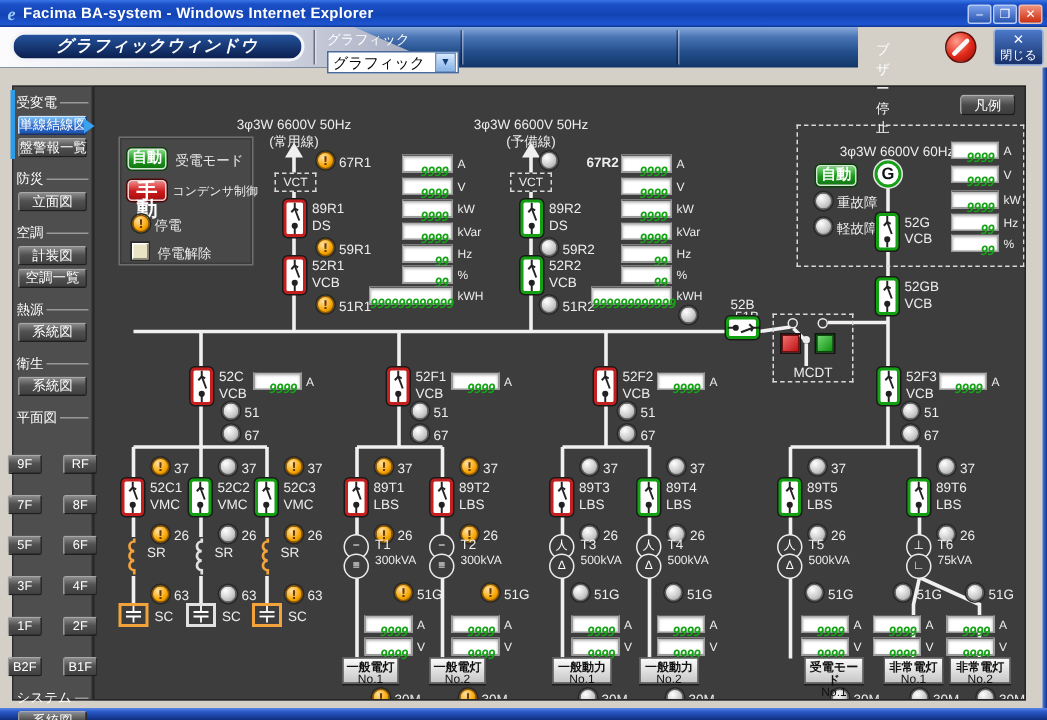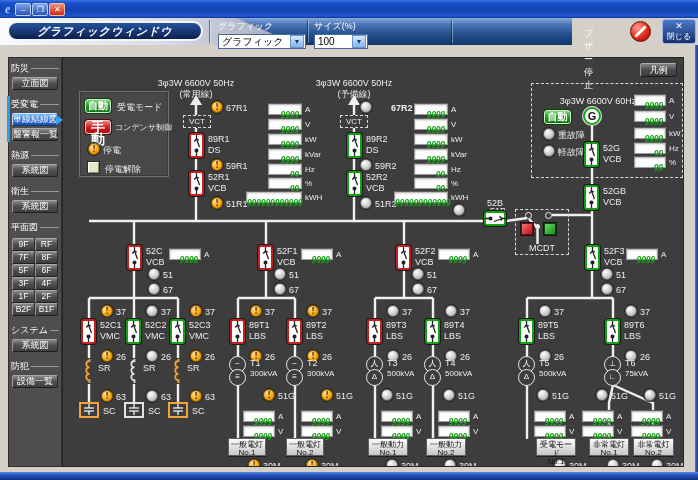--- a/index.html
+++ b/index.html
@@ -31,21 +31,21 @@
 #bottomframe{position:absolute;left:0;top:472px;width:698px;height:8px;background:linear-gradient(180deg,#5a86e8 0%,#2a5ac8 30%,#102e80 100%)}
 
 #sidebar{position:absolute;left:8px;top:57px;width:54px;height:410px;background:#4e4e4e;border:1px solid #2e2e2e;padding:4px 2px;z-index:5}
 .sgroup{position:relative;margin-bottom:8px}
 .sgroup.selected::before{content:"";position:absolute;left:-4px;top:-2px;bottom:-1px;width:3px;background:#2f9ce8}
 .glabel{display:flex;align-items:center;color:#fff;font-size:9px;white-space:nowrap;margin-bottom:1px}
 .glabel .gline{flex:1;height:1px;background:#989898;margin-left:2px;min-width:2px}
 .sbtn{display:block;width:46px;height:13px;margin:2px auto;background:linear-gradient(180deg,#8a8a8a,#515151 45%,#3f3f3f);border:1px solid;border-color:#a8a8a8 #2a2a2a #1f1f1f #9a9a9a;border-radius:2px;color:#fff;font-size:9px;line-height:11px;text-align:center;position:relative;white-space:nowrap}
 .sbtn.active{background:linear-gradient(180deg,#7cc0f4,#2a66c8 60%,#1c54b4);border-color:#d0e8ff #1a3a7a #16346e #c0ddff}
 .sbtn.active::after{content:"";position:absolute;right:-11px;top:1px;border:5px solid transparent;border-left:7px solid #3aa0f0}
-.floors{display:grid;grid-template-columns:23px 23px;gap:0;justify-content:center;margin-top:4px}
+.floors{display:grid;grid-template-columns:23px 23px;gap:14px;justify-content:center;margin-top:18px}
 .fbtn{height:13px;background:linear-gradient(180deg,#8a8a8a,#515151 45%,#3f3f3f);border:1px solid;border-color:#a8a8a8 #2a2a2a #1f1f1f #9a9a9a;border-radius:2px;color:#fff;font-size:8.5px;line-height:11px;text-align:center}
 
 #diagram{position:absolute;left:62px;top:57px;width:622px;height:410px;background:#3d3d3d;border:1px solid #262626;overflow:hidden;z-index:4}
 #diagram>div{position:absolute}
 .panel-title{left:8px;top:3px;color:#fff;font-size:12px;font-weight:bold;border-bottom:1px solid #e8e8e8;padding-bottom:2px;letter-spacing:1px;white-space:nowrap}
 .dtext{color:#ededed;font-size:9px;line-height:10px;white-space:nowrap}
 .dtext.s8{font-size:8px}
 .dtext.tc{text-align:center}
 .lbox{background:#484848;border:1px solid #6e6e6e;box-shadow:inset 0 0 0 1px #3a3a3a}
 .dbox{border:1px dashed #d8d8d8}
@@ -59,90 +59,92 @@
 .sw-h svg{transform:rotate(90deg)}
 .sw-red{border:2px solid #c42020}
 .sw-green{border:2px solid #13a013}
 .btn{color:#fff;text-align:center;border-radius:3px;font-weight:bold}
 .btn-green{background:linear-gradient(180deg,#7ed87e,#1c961c 55%,#127812);border:1px solid #cfeccf;box-shadow:0 0 0 1px #0a420a;font-size:10px;line-height:12px}
 .btn-red{background:linear-gradient(180deg,#f08484,#cc1a1a 55%,#a81010);border:1px solid #f4cccc;box-shadow:0 0 0 1px #4e0606;font-size:14px;line-height:12px}
 .btn-dark{background:linear-gradient(180deg,#858585,#4a4a4a 50%,#3c3c3c);border:1px solid;border-color:#b0b0b0 #222 #1a1a1a #a0a0a0;font-size:9px;line-height:12px;font-weight:normal}
 .meter{background:#fff;border:1px solid #9a9a9a;border-top-color:#5e5e5e;box-shadow:inset 0 1px 2px rgba(0,0,0,.35);text-align:right;padding-right:2px}
 .meter span{color:#17a317;font:bold italic 8.5px/10px "DejaVu Sans Mono",monospace;letter-spacing:-.5px}
 .load{background:linear-gradient(180deg,#fbfbfb,#c6c6c6);border:1px solid #5e5e5e;box-shadow:0 1px 0 #1e1e1e;text-align:center;color:#111}
-.load .la{font-size:8px;font-weight:normal;line-height:9px;margin-top:1px}
+.load .la{font-size:8px;font-weight:bold;line-height:9px;margin-top:1px}
 .load .lb{font-size:8px;line-height:8px}
 .xfmr .tcirc{position:absolute;left:0;width:17px;height:17px;border:1.6px solid #ececec;border-radius:50%;background:#3d3d3d;color:#fff;font-size:8px;line-height:13px;text-align:center}
 .gcirc{background:#fff;border:2px solid #16a016;border-radius:50%;box-shadow:0 0 0 1px #e8e8e8;color:#111;font:bold 11px/14px "Liberation Sans",sans-serif;text-align:center}
 .contact{border:1.5px solid #ececec;border-radius:50%;background:#3d3d3d}
 .pivot{background:#ececec;border-radius:50%}
 .sq{box-shadow:0 0 0 1px #141414}
 .sq-red{background:linear-gradient(135deg,#f07070,#c01212);border:1px solid #701010}
 .sq-green{background:linear-gradient(135deg,#70d870,#109010);border:1px solid #0a4a0a}
 .sq-beige{background:#e9e5c4;border:1px solid;border-color:#fff #8a8a7a #8a8a7a #fff;box-shadow:0 0 0 1px #2a2a2a}
 .cap{background:#3d3d3d;border:2px solid}
 .cap-on{border-color:#f2a33c}
 .cap-off{border-color:#e2e2e2}
 .cap svg,.coil svg{width:100%;height:100%;display:block}
 </style>
 </head>
 <body>
 
 <div id="titlebar">
   <span class="ie-icon">e</span>
+  <span class="wtitle">Facima BA-system - Windows Internet Explorer</span>
   <span class="winbtns">
     <span class="wbtn">–</span>
     <span class="wbtn">❐</span>
     <span class="wbtn close">✕</span>
   </span>
 </div>
 
 <div id="toolbar">
   <div class="swoosh"></div>
   <div class="tab">グラフィックウィンドウ</div>
   <div class="vsep" style="left:210px"></div>
   <div class="tgroup" style="left:218px">
     <div class="tlabel">グラフィック</div>
     <div class="dropdown" style="width:88px">
       <span class="dd-val">グラフィック</span>
       <span class="darrow">▼</span>
     </div>
   </div>
   <div class="vsep" style="left:308px"></div>
-  <div class="tgroup" style="left:314px">
-    <div class="tlabel">サイズ(%)</div>
-    <div class="dropdown" style="width:54px">
-      <span class="dd-val">100</span>
-      <span class="darrow">▼</span>
-    </div>
-  </div>
   <div class="vsep" style="left:452px"></div>
   <div id="buzzer-label">ブザー停止</div>
   <div id="buzzer-icon"></div>
   <div id="close-button">
     <div class="x">✕</div>
     <div class="t">閉じる</div>
   </div>
 </div>
 
 <div id="sidebar">
-    <div class="sgroup">
-      <div class="glabel">
-        <span>防災</span>
-        <span class="gline"></span>
-      </div>
-      <div class="sbtn">立面図</div>
-    </div>
     <div class="sgroup selected">
       <div class="glabel">
         <span>受変電</span>
         <span class="gline"></span>
       </div>
       <div class="sbtn active">単線結線図</div>
       <div class="sbtn">盤警報一覧</div>
+    </div>
+    <div class="sgroup">
+      <div class="glabel">
+        <span>防災</span>
+        <span class="gline"></span>
+      </div>
+      <div class="sbtn">立面図</div>
+    </div>
+    <div class="sgroup">
+      <div class="glabel">
+        <span>空調</span>
+        <span class="gline"></span>
+      </div>
+      <div class="sbtn">計装図</div>
+      <div class="sbtn">空調一覧</div>
     </div>
     <div class="sgroup">
       <div class="glabel">
         <span>熱源</span>
         <span class="gline"></span>
       </div>
       <div class="sbtn">系統図</div>
     </div>
     <div class="sgroup">
       <div class="glabel">

